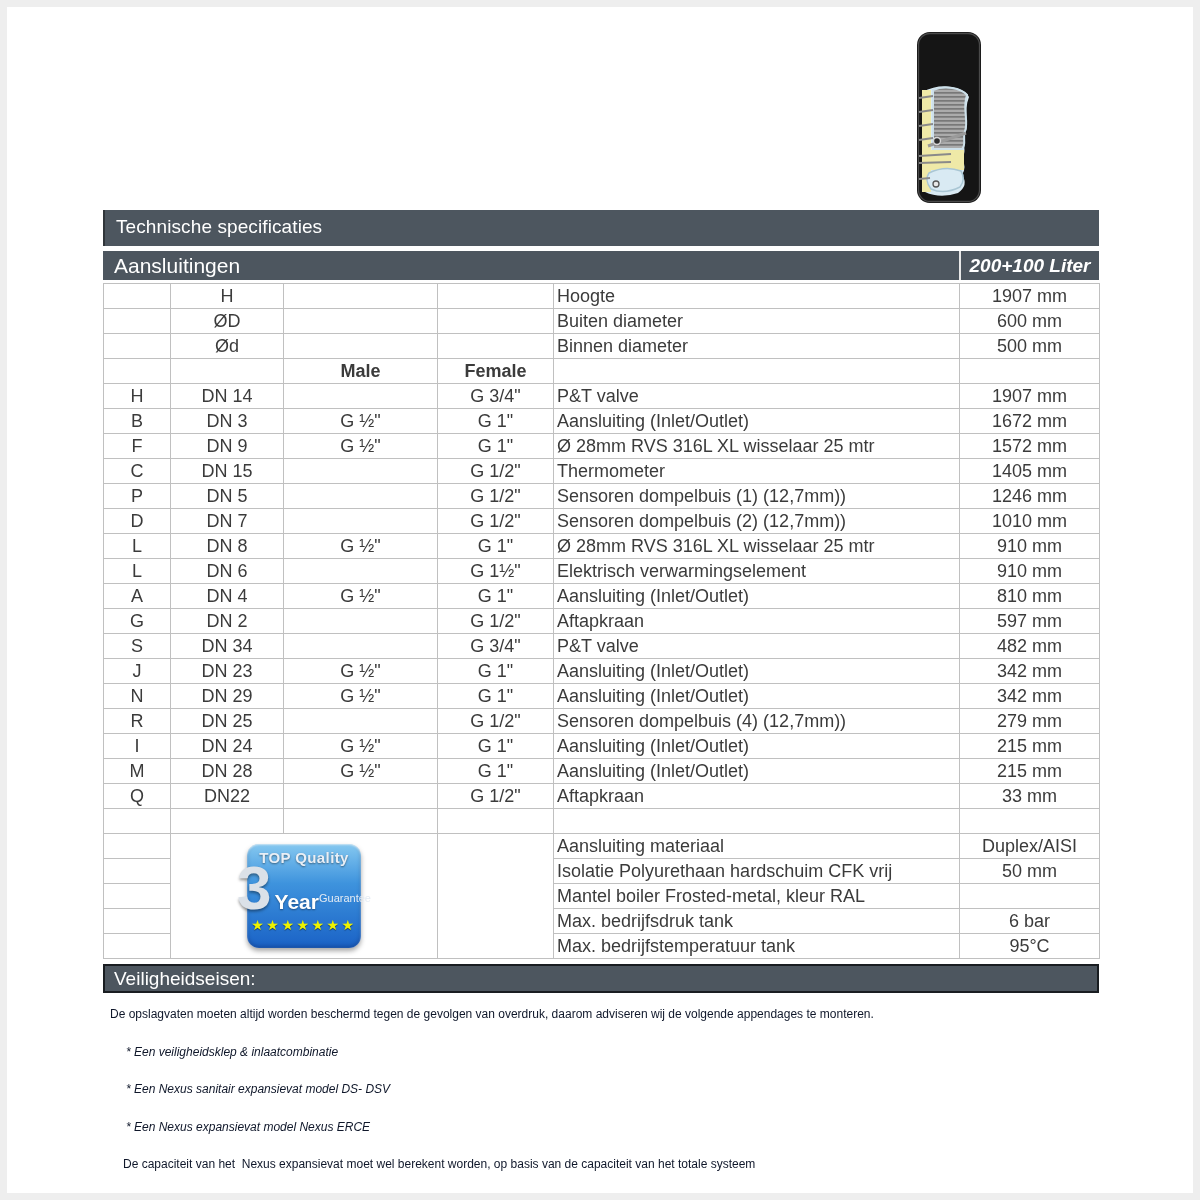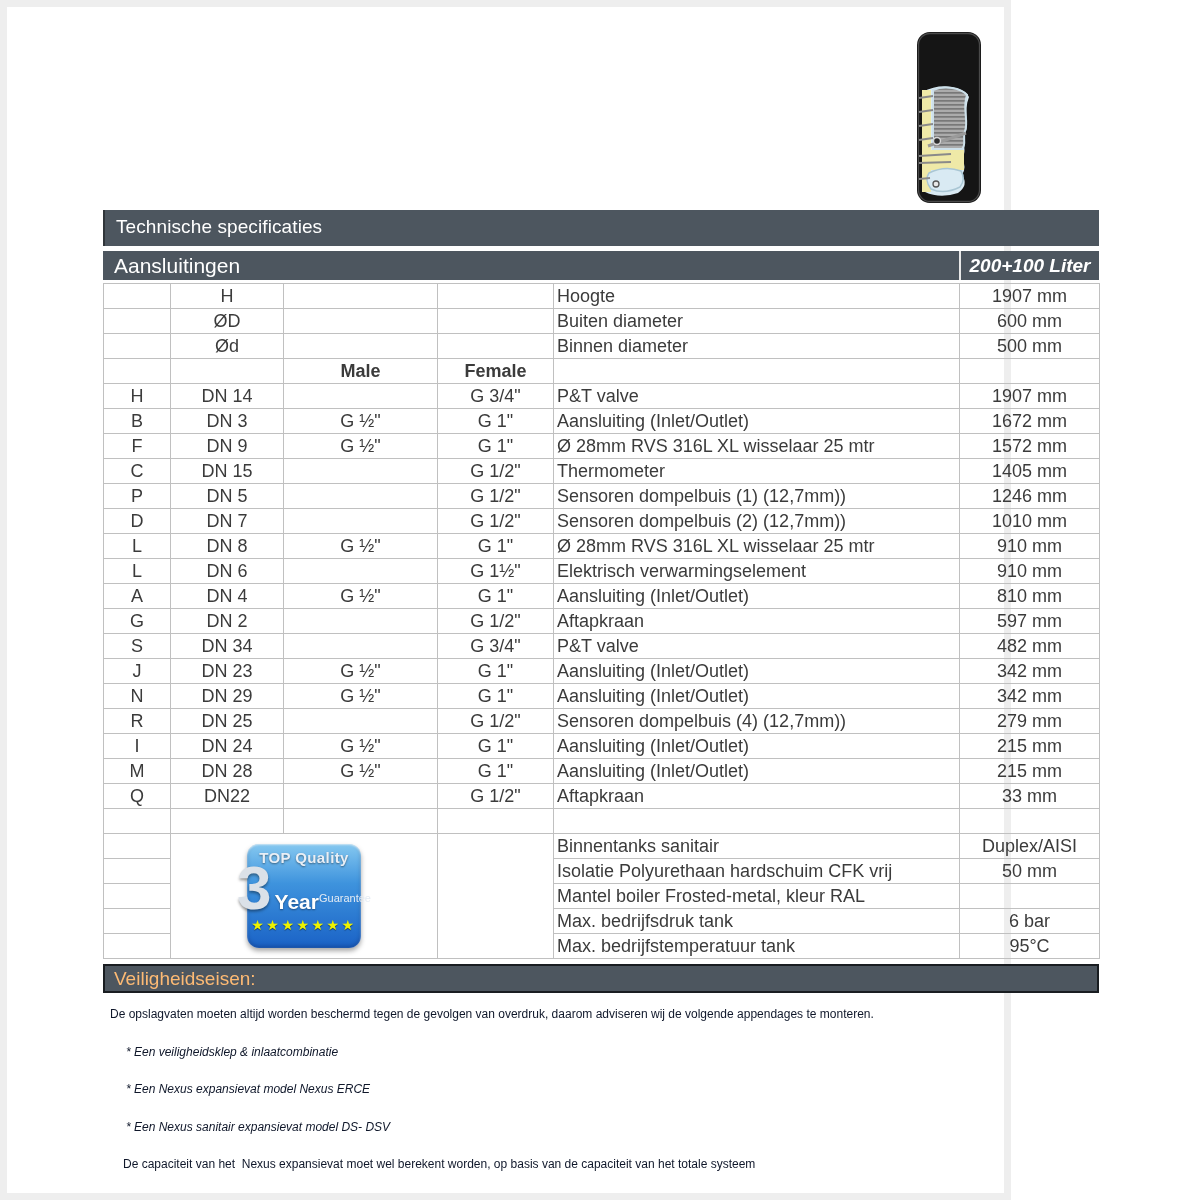--- a/index.html
+++ b/index.html
@@ -1,17 +1,17 @@
 <!DOCTYPE html>
 <html><head>
 <meta charset="utf-8">
 <style>
   html,body{margin:0;padding:0;}
   body{width:1200px;height:1200px;background:#ffffff;font-family:"Liberation Sans",sans-serif;overflow:hidden;}
-  .page{position:relative;width:988px;height:1200px;background:#fff;box-shadow:inset 0 0 0 7px rgba(205,205,205,.35);padding-left:23px;}
+  .page{position:relative;width:1200px;height:1200px;background:#fff;box-shadow:inset 0 0 0 7px rgba(205,205,205,.35);}
 
   
   .tank{position:absolute;left:916px;top:32px;width:66px;height:171px;}
 
   
   .main{position:absolute;left:103px;top:210px;width:996px;}
 
   .bar{background:#4d565f;color:#fff;}
   .title-bar{padding:4px 11px 6px 11px;border-left:2px solid #30353a;}
   .title-bar .l1,.title-bar .l2{font-size:19px;line-height:26px;font-weight:400;letter-spacing:.1px;}
@@ -33,21 +33,21 @@
     box-shadow:0 3px 5px rgba(0,0,0,.35), inset 0 1px 2px rgba(255,255,255,.65), inset 0 -2px 4px rgba(0,0,40,.25);
     color:#fff;text-align:center;}
   .badge-top{font-size:15px;font-weight:bold;color:#e9eff6;padding-top:5px;letter-spacing:.4px;text-shadow:0 1px 2px rgba(0,0,0,.45);}
   .badge-mid{display:flex;justify-content:center;align-items:flex-end;margin-top:-5px;height:52px;}
   .badge-num{font-size:62px;font-weight:bold;line-height:50px;color:#dbe1e8;text-shadow:0 2px 3px rgba(0,0,0,.4);}
   .badge-side{display:inline-flex;align-items:flex-start;margin-left:3px;padding-bottom:1px;}
   .badge-year{font-size:21px;font-weight:bold;line-height:20px;text-shadow:0 1px 2px rgba(0,0,0,.4);}
   .badge-guar{font-size:11px;color:#e4ebf3;line-height:12px;}
   .badge-stars{font-size:14px;letter-spacing:2.5px;color:#edf200;margin-top:4px;text-shadow:0 1px 1px rgba(0,0,0,.5);}
 
-  .safety-bar{margin-top:5px;background:#4d565f;border:2px solid #191d21;color:#fdba74;font-size:19px;line-height:25px;padding:0 9px;}
+  .safety-bar{margin-top:5px;background:#4d565f;border:2px solid #191d21;color:#ffffff;font-size:19px;line-height:25px;padding:0 9px;}
 
   .footer{padding:11px 0 0 7px;font-size:12px;line-height:21.5px;color:#0f172a;}
   .footer .intro{max-width:952px;margin:0;}
   .footer .item{margin:16px;white-space:pre;font-style:italic;}
   .footer .note{margin:0;padding-left:13px;white-space:pre-wrap;}
 </style>
 </head>
 <body>
 
 <div class="page">
@@ -293,21 +293,21 @@
                 <span class="badge-num">3</span>
                 <span class="badge-side">
                   <span class="badge-year">Year</span>
                   <span class="badge-guar">Guarantee</span>
                 </span>
               </div>
               <div class="badge-stars">★★★★★★★</div>
             </div>
           </td>
           <td class="cf" rowspan="5"></td>
-          <td class="cx keep-ws">Binnentanks sanitair</td>
+          <td class="cx keep-ws">Aansluiting materiaal</td>
           <td class="cv">Duplex/AISI</td>
         </tr>
         <tr>
             <td class="cp"></td>
             <td class="cx keep-ws">Isolatie Polyurethaan  hardschuim CFK vrij</td>
             <td class="cv">50 mm</td>
           </tr>
         <tr>
             <td class="cp"></td>
             <td class="cx keep-ws">Mantel boiler Frosted-metal, kleur RAL</td>
@@ -323,19 +323,19 @@
             <td class="cx keep-ws">Max. bedrijfstemperatuur tank</td>
             <td class="cv">95°C</td>
           </tr>
       </tbody>
     </table>
 
     <div class="safety-bar">Veiligheidseisen:</div>
     <div class="footer">
       <p class="intro">De opslagvaten moeten altijd worden beschermd tegen de gevolgen van overdruk, daarom adviseren wij de volgende appendages te monteren.</p>
       <div class="item">* Een veiligheidsklep &amp; inlaatcombinatie</div>
+      <div class="item">* Een Nexus sanitair expansievat model DS- DSV</div>
       <div class="item">* Een Nexus expansievat model Nexus ERCE</div>
-      <div class="item">* Een Nexus sanitair expansievat model DS- DSV</div>
       <div class="note">De capaciteit van het  Nexus expansievat moet wel berekent worden, op basis van de capaciteit van het totale systeem</div>
     </div>
 
   </div>
 </div>
 
 </body></html>

